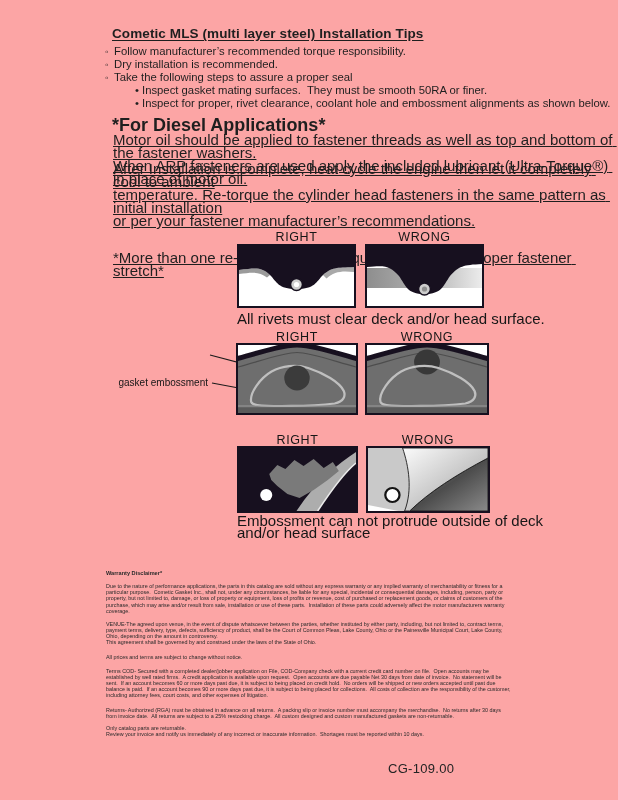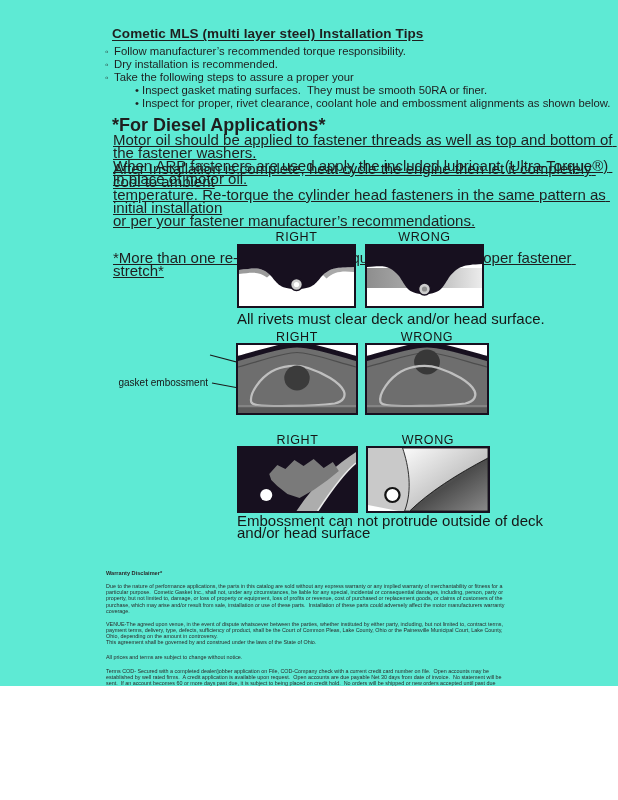--- a/index.html
+++ b/index.html
@@ -1,17 +1,17 @@
 <!DOCTYPE html>
 <html><head>
 <meta charset="utf-8">
 <style>
   html,body{margin:0;padding:0;background:#ffffff;}
   .page{
-    position:relative;width:618px;height:686px;background:#5eead4;overflow:hidden;
+    position:relative;width:618px;height:800px;background:#fca5a5;overflow:hidden;
     font-family:"Liberation Sans", sans-serif;color:#1f1f1f;
   }
   .abs{position:absolute;}
   .pre{white-space:pre-wrap;}
 
   .title{
     left:112px;top:26px;font-size:13.5px;font-weight:bold;letter-spacing:.1px;
     text-decoration:underline;text-underline-offset:2px;
   }
 
@@ -42,21 +42,21 @@
 </head>
 <body>
 
 <div class="page">
 
   <div class="abs title">Cometic MLS (multi layer steel) Installation Tips</div>
 
   <div class="abs bullets">
     <div class="bullet">Follow manufacturer’s recommended torque responsibility.</div>
     <div class="bullet">Dry installation is recommended.</div>
-    <div class="bullet">Take the following steps to assure a proper your</div>
+    <div class="bullet">Take the following steps to assure a proper seal</div>
   </div>
   <div class="abs subbullets">
     <div class="subbullet pre">Inspect gasket mating surfaces.  They must be smooth 50RA or finer.</div>
     <div class="subbullet">Inspect for proper, rivet clearance, coolant hole and embossment alignments as shown below.</div>
   </div>
 
   <div class="abs diesel-heading">*For Diesel Applications*</div>
   <div class="abs body-para p1">Motor oil should be applied to fastener threads as well as top and bottom of the fastener washers.
 When ARP fasteners are used apply the included lubricant (Ultra-Torque®) in place of motor oil.</div>
   <div class="abs body-para p2">After Installation is complete, heat cycle the engine then let it completely cool to ambient

